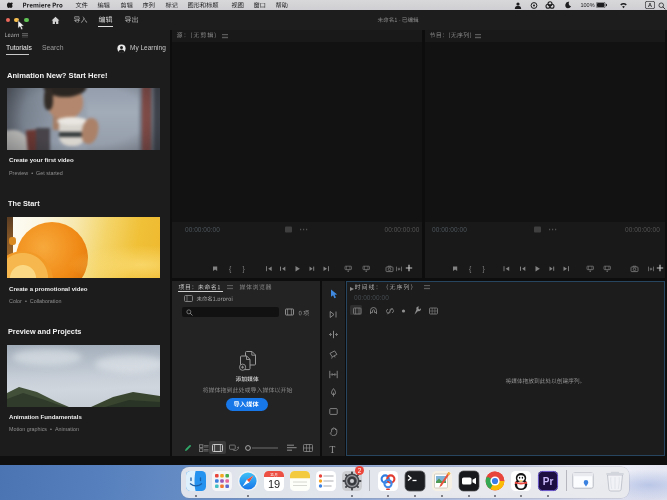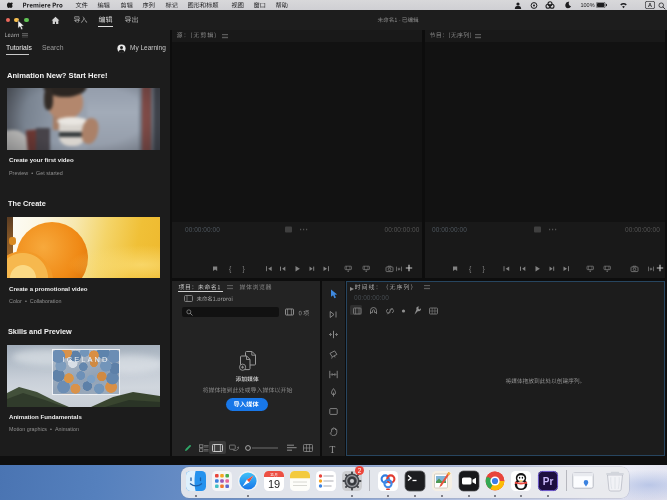--- a/index.html
+++ b/index.html
@@ -179,72 +179,44 @@
   <div class="ab" style="left:56px;top:36px;width:26px;height:26px;background:#d8d4ce;border-radius:12% 12% 38% 38%"></div>
   <div class="ab" style="left:54px;top:33px;width:30px;height:8px;background:#e9e6e1;border-radius:50%"></div>
   <div class="ab" style="left:56px;top:48px;width:26px;height:5px;background:#33383a"></div>
   <div class="ab" style="left:79px;top:34px;width:16px;height:26px;background:#ab8168;border-radius:45%;transform:rotate(12deg)"></div>
   <div class="ab" style="left:0;top:0;width:161px;height:70px;background:radial-gradient(ellipse at 50% 45%,rgba(0,0,0,0) 55%,rgba(20,22,28,.38) 100%)"></div>
  </div>
 </div>
 
 <div class="t" style="left:9px;top:156px;font-size:6.1px;font-weight:bold;color:#ededed">Create your first video</div>
 <div class="t" style="left:9px;top:169.5px;font-size:5.4px;color:#8f8f8f">Preview&nbsp;&nbsp;•&nbsp;&nbsp;Get started</div>
-<div class="t" style="left:8px;top:199px;font-size:7.3px;font-weight:bold;color:#f2f2f2">The Create</div>
+<div class="t" style="left:8px;top:199px;font-size:7.3px;font-weight:bold;color:#f2f2f2">The Start</div>
 
 <div class="ab" style="left:7px;top:217px;width:153px;height:61px;overflow:hidden;background:#f2cf59">
  <div class="ab" style="left:0;top:0;width:153px;height:61px;background:linear-gradient(102deg,#fdfdf8 0%,#fbf6e2 22%,#f7e8ae 42%,#f4d468 62%,#f0c037 82%,#eeb92e 100%)"></div>
  <div class="ab" style="left:0px;top:0px;width:6px;height:61px;background:linear-gradient(#5a3c22,#8a5a28 40%,#b8762a)"></div>
  <div class="ab" style="left:2px;top:20px;width:7px;height:8px;background:#d98a20;border-radius:40%"></div>
  <div class="ab" style="left:9px;top:5px;width:72px;height:72px;border-radius:50%;background:radial-gradient(circle at 38% 35%,#f7a93c,#f08a16 55%,#da7008 90%)"></div>
  <div class="ab" style="left:-14px;top:34px;width:60px;height:60px;border-radius:50%;background:radial-gradient(circle at 50% 45%,#fbd984 0 28%,#f6b84e 30% 55%,#f29a28 57% 78%,#e8851a 80%)"></div>
  <div class="ab" style="left:60px;top:28px;width:93px;height:33px;background:radial-gradient(ellipse at 80% 60%,rgba(251,222,120,.75),rgba(251,222,120,0) 70%)"></div>
 </div>
 <div class="t" style="left:9px;top:285px;font-size:6.1px;font-weight:bold;color:#ededed">Create a promotional video</div>
 <div class="t" style="left:9px;top:298px;font-size:5.4px;color:#8f8f8f">Color&nbsp;&nbsp;•&nbsp;&nbsp;Collaboration</div>
-<div class="t" style="left:8px;top:327px;font-size:7.3px;font-weight:bold;color:#f2f2f2">Skills and Preview</div>
+<div class="t" style="left:8px;top:327px;font-size:7.3px;font-weight:bold;color:#f2f2f2">Preview and Projects</div>
 
 <div class="ab" style="left:7px;top:345px;width:153px;height:62px;overflow:hidden;background:#aab4c2">
  <div class="ab" style="left:0;top:0;width:153px;height:62px;background:linear-gradient(178deg,#a0abb8 0%,#b5bfca 28%,#c8cfd8 52%,#d0d6dd 70%,#c6ccd4 100%)"></div>
  <div class="ab" style="left:5px;top:4px;width:70px;height:16px;border-radius:50%;background:rgba(238,241,243,.5);filter:blur(3px)"></div>
  <div class="ab" style="left:88px;top:10px;width:70px;height:18px;border-radius:50%;background:rgba(242,244,246,.45);filter:blur(3px)"></div>
  <svg class="ab" style="left:0;top:0" width="153" height="62" viewBox="0 0 153 62">
   <path d="M0 62 0 48 12 42 30 47 48 56 62 62Z" fill="#42503a"></path>
   <path d="M0 62 0 54 16 48 38 55 52 60 60 62Z" fill="#303b2b"></path>
   <path d="M84 62 106 52 126 47 153 51 153 62Z" fill="#39452f"></path>
   <path d="M98 62 122 55 153 57 153 62Z" fill="#2a3426"></path>
  </svg>
- <div class="ab" style="left:45px;top:4px;width:68px;height:46px;border:1px solid rgba(246,247,249,.9);box-sizing:border-box;background:
-   radial-gradient(circle at 8% 14%,#6b8db4 0 9%,rgba(0,0,0,0) 10%),
-   radial-gradient(circle at 20% 6%,#d9924a 0 8%,rgba(0,0,0,0) 9%),
-   radial-gradient(circle at 34% 14%,#5d80a8 0 9%,rgba(0,0,0,0) 10%),
-   radial-gradient(circle at 48% 5%,#7295ba 0 8%,rgba(0,0,0,0) 9%),
-   radial-gradient(circle at 62% 12%,#d98f45 0 8%,rgba(0,0,0,0) 9%),
-   radial-gradient(circle at 76% 6%,#5d83ac 0 9%,rgba(0,0,0,0) 10%),
-   radial-gradient(circle at 92% 14%,#6b8db4 0 9%,rgba(0,0,0,0) 10%),
-   radial-gradient(circle at 12% 36%,#7d9cbd 0 8%,rgba(0,0,0,0) 9%),
-   radial-gradient(circle at 30% 30%,#d8dee6 0 8%,rgba(0,0,0,0) 9%),
-   radial-gradient(circle at 46% 38%,#6487ae 0 9%,rgba(0,0,0,0) 10%),
-   radial-gradient(circle at 62% 30%,#d08a42 0 7%,rgba(0,0,0,0) 8%),
-   radial-gradient(circle at 80% 36%,#7295ba 0 9%,rgba(0,0,0,0) 10%),
-   radial-gradient(circle at 94% 42%,#5d80a8 0 8%,rgba(0,0,0,0) 9%),
-   radial-gradient(circle at 8% 58%,#5f82a9 0 9%,rgba(0,0,0,0) 10%),
-   radial-gradient(circle at 24% 64%,#d99548 0 8%,rgba(0,0,0,0) 9%),
-   radial-gradient(circle at 42% 58%,#6d90b7 0 9%,rgba(0,0,0,0) 10%),
-   radial-gradient(circle at 58% 66%,#7da0c4 0 8%,rgba(0,0,0,0) 9%),
-   radial-gradient(circle at 74% 60%,#d08a42 0 8%,rgba(0,0,0,0) 9%),
-   radial-gradient(circle at 90% 64%,#6487ae 0 9%,rgba(0,0,0,0) 10%),
-   radial-gradient(circle at 16% 84%,#6b8db4 0 9%,rgba(0,0,0,0) 10%),
-   radial-gradient(circle at 34% 88%,#d9924a 0 8%,rgba(0,0,0,0) 9%),
-   radial-gradient(circle at 52% 82%,#5d80a8 0 9%,rgba(0,0,0,0) 10%),
-   radial-gradient(circle at 70% 88%,#7295ba 0 8%,rgba(0,0,0,0) 9%),
-   radial-gradient(circle at 88% 84%,#d98f45 0 8%,rgba(0,0,0,0) 9%),
-   linear-gradient(160deg,#b5bfcb,#90a2b7 60%,#a0adbd)">
-  <div class="t" style="left:50%;transform:translateX(-50%);top:4.5px;font-size:7.5px;letter-spacing:2.05px;color:#eef1f4">ICELAND</div>
- </div>
 </div>
 
 <div class="t" style="left:9px;top:413px;font-size:6.1px;font-weight:bold;color:#ededed">Animation Fundamentals</div>
 <div class="t" style="left:9px;top:426px;font-size:5.4px;color:#8f8f8f">Motion graphics&nbsp;&nbsp;•&nbsp;&nbsp;Animation</div>
 
 <div class="ab" style="left:172px;top:30px;width:250px;height:248px;background:#191919"></div>
 <div class="ab" style="left:172px;top:42px;width:250px;height:180px;background:#121212"></div>
 <div style="position:absolute;left:175.00px;top:31.72px;line-height:0">
     <svg width="43.71" height="6.6" viewBox="0 0 43.71 6.6">
       <path transform="translate(1.5 5.28)" fill="#8f8f8f" d="M3.22 -2.44L5.06 -2.44L5.06 -1.91L3.22 -1.91ZM3.22 -3.29L5.06 -3.29L5.06 -2.78L3.22 -2.78ZM3.03 -1.23C2.85 -0.83 2.59 -0.41 2.31 -0.11C2.41 -0.05 2.59 0.05 2.67 0.12C2.93 -0.19 3.23 -0.68 3.43 -1.12ZM4.73 -1.13C4.97 -0.74 5.26 -0.24 5.39 0.06L5.8 -0.13C5.66 -0.41 5.36 -0.91 5.12 -1.28ZM0.52 -4.66C0.85 -4.45 1.3 -4.16 1.52 -3.97L1.79 -4.33C1.56 -4.51 1.11 -4.78 0.79 -4.97ZM0.23 -3.04C0.56 -2.86 1.01 -2.57 1.24 -2.4L1.51 -2.76C1.27 -2.93 0.82 -3.19 0.49 -3.36ZM0.35 0.14L0.76 0.4C1.04 -0.17 1.38 -0.91 1.63 -1.55L1.27 -1.8C1 -1.12 0.62 -0.32 0.35 0.14ZM2.03 -4.75L2.03 -3.1C2.03 -2.11 1.96 -0.75 1.28 0.22C1.39 0.26 1.58 0.38 1.66 0.46C2.37 -0.55 2.47 -2.05 2.47 -3.1L2.47 -4.34L5.71 -4.34L5.71 -4.75ZM3.9 -4.25C3.86 -4.08 3.79 -3.83 3.73 -3.64L2.81 -3.64L2.81 -1.57L3.89 -1.57L3.89 0C3.89 0.07 3.87 0.09 3.8 0.1C3.72 0.1 3.46 0.1 3.17 0.09C3.23 0.2 3.28 0.37 3.3 0.47C3.7 0.48 3.96 0.48 4.12 0.41C4.28 0.35 4.33 0.23 4.33 0.01L4.33 -1.57L5.48 -1.57L5.48 -3.64L4.16 -3.64C4.24 -3.8 4.32 -3.98 4.4 -4.15ZM8.45 -2.92C8.69 -2.92 8.91 -3.09 8.91 -3.36C8.91 -3.64 8.69 -3.82 8.45 -3.82C8.21 -3.82 7.99 -3.64 7.99 -3.36C7.99 -3.09 8.21 -2.92 8.45 -2.92ZM8.45 0.02C8.69 0.02 8.91 -0.16 8.91 -0.43C8.91 -0.7 8.69 -0.88 8.45 -0.88C8.21 -0.88 7.99 -0.7 7.99 -0.43C7.99 -0.16 8.21 0.02 8.45 0.02ZM15.33 1.18L15.67 1.03C15.15 0.17 14.91 -0.85 14.91 -1.87C14.91 -2.88 15.15 -3.89 15.67 -4.75L15.33 -4.91C14.78 -4.01 14.45 -3.04 14.45 -1.87C14.45 -0.68 14.78 0.28 15.33 1.18ZM17.56 -4.64L17.56 -4.19L19.55 -4.19C19.54 -3.77 19.52 -3.31 19.45 -2.86L17.19 -2.86L17.19 -2.42L19.36 -2.42C19.12 -1.39 18.53 -0.43 17.11 0.11C17.23 0.2 17.36 0.37 17.42 0.48C18.97 -0.14 19.57 -1.25 19.82 -2.42L19.94 -2.42L19.94 -0.36C19.94 0.19 20.11 0.34 20.74 0.34C20.86 0.34 21.72 0.34 21.86 0.34C22.43 0.34 22.58 0.09 22.64 -0.87C22.51 -0.9 22.31 -0.98 22.2 -1.06C22.17 -0.24 22.12 -0.1 21.83 -0.1C21.64 -0.1 20.92 -0.1 20.78 -0.1C20.47 -0.1 20.41 -0.14 20.41 -0.36L20.41 -2.42L22.58 -2.42L22.58 -2.86L19.9 -2.86C19.96 -3.31 19.99 -3.76 20 -4.19L22.24 -4.19L22.24 -4.64ZM27.4 -3.7L27.4 -2.15L27.79 -2.15L27.79 -3.7ZM28.56 -3.86L28.56 -2C28.56 -1.94 28.54 -1.92 28.47 -1.92C28.4 -1.91 28.18 -1.91 27.93 -1.92C27.98 -1.83 28.03 -1.7 28.06 -1.6C28.39 -1.6 28.62 -1.6 28.77 -1.65C28.92 -1.7 28.96 -1.79 28.96 -2L28.96 -3.86ZM27.94 -5.06C27.85 -4.88 27.69 -4.62 27.55 -4.43L25.76 -4.43L26.02 -4.51C25.95 -4.67 25.8 -4.9 25.66 -5.06L25.24 -4.96C25.38 -4.81 25.51 -4.58 25.59 -4.43L24.21 -4.43L24.21 -4.08L29.46 -4.08L29.46 -4.43L28.02 -4.43C28.14 -4.59 28.27 -4.77 28.39 -4.96ZM24.33 -1.37L24.33 -1L26.28 -1C26.07 -0.38 25.56 -0.05 24.13 0.12C24.21 0.21 24.31 0.39 24.34 0.5C25.93 0.28 26.51 -0.17 26.74 -1L28.62 -1C28.54 -0.35 28.46 -0.07 28.35 0.02C28.3 0.07 28.24 0.07 28.11 0.07C27.99 0.07 27.61 0.07 27.25 0.04C27.33 0.15 27.37 0.31 27.39 0.43C27.75 0.45 28.1 0.46 28.28 0.44C28.47 0.43 28.59 0.4 28.71 0.29C28.88 0.13 28.98 -0.26 29.08 -1.18C29.08 -1.24 29.1 -1.37 29.1 -1.37ZM26.34 -3.47L26.34 -3.12L25.03 -3.12L25.03 -3.47ZM24.64 -3.77L24.64 -1.63L25.03 -1.63L25.03 -2.21L26.34 -2.21L26.34 -1.99C26.34 -1.94 26.32 -1.92 26.26 -1.92C26.21 -1.91 26.04 -1.91 25.84 -1.92C25.88 -1.84 25.93 -1.72 25.95 -1.63C26.23 -1.63 26.43 -1.63 26.56 -1.69C26.68 -1.73 26.72 -1.81 26.72 -1.99L26.72 -3.77ZM26.34 -2.84L26.34 -2.48L25.03 -2.48L25.03 -2.84ZM34.08 -4.51L35.69 -4.51L35.69 -3.9L34.08 -3.9ZM33.67 -4.85L33.67 -3.56L36.13 -3.56L36.13 -4.85ZM31.26 -1.99C31.31 -2.04 31.49 -2.08 31.7 -2.08L32.24 -2.08L32.24 -1.21L31.02 -1L31.11 -0.56L32.24 -0.79L32.24 0.46L32.66 0.46L32.66 -0.88L33.34 -1.01L33.32 -1.4L32.66 -1.28L32.66 -2.08L33.21 -2.08L33.21 -2.48L32.66 -2.48L32.66 -3.41L32.24 -3.41L32.24 -2.48L31.67 -2.48C31.83 -2.9 32 -3.39 32.15 -3.9L33.25 -3.9L33.25 -4.33L32.26 -4.33C32.31 -4.54 32.36 -4.75 32.39 -4.95L31.95 -5.04C31.92 -4.81 31.88 -4.57 31.82 -4.33L31.06 -4.33L31.06 -3.9L31.72 -3.9C31.59 -3.42 31.47 -3.02 31.41 -2.87C31.31 -2.61 31.23 -2.42 31.13 -2.39C31.17 -2.28 31.24 -2.08 31.26 -1.99ZM35.67 -2.83L35.67 -2.32L34.14 -2.32L34.14 -2.83ZM33.18 -0.46L33.25 -0.05L35.67 -0.24L35.67 0.48L36.09 0.48L36.09 -0.28L36.53 -0.31L36.54 -0.69L36.09 -0.66L36.09 -2.83L36.5 -2.83L36.5 -3.21L33.32 -3.21L33.32 -2.83L33.72 -2.83L33.72 -0.49ZM35.67 -1.97L35.67 -1.45L34.14 -1.45L34.14 -1.97ZM35.67 -1.11L35.67 -0.63L34.14 -0.52L34.14 -1.11ZM38.32 1.18C38.87 0.28 39.2 -0.68 39.2 -1.87C39.2 -3.04 38.87 -4.01 38.32 -4.91L37.98 -4.75C38.5 -3.89 38.75 -2.88 38.75 -1.87C38.75 -0.85 38.5 0.17 37.98 1.03Z"></path>

